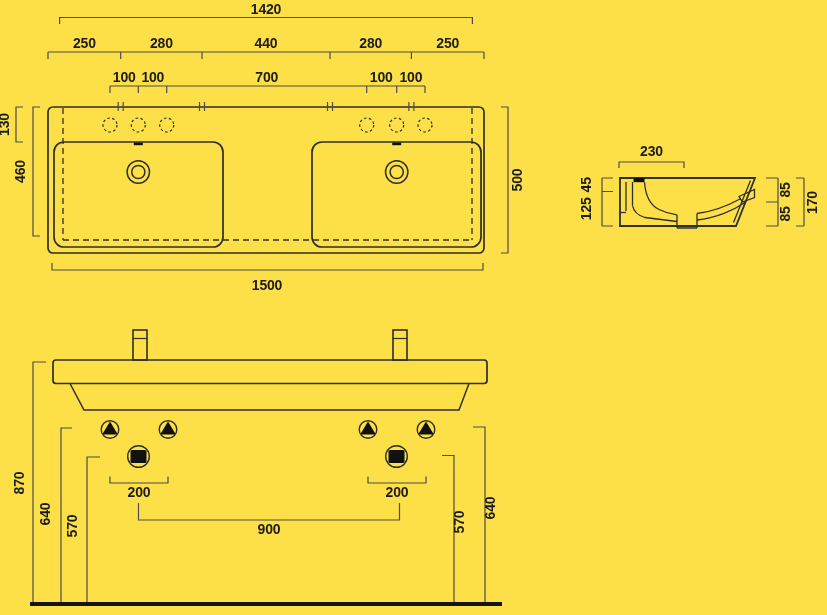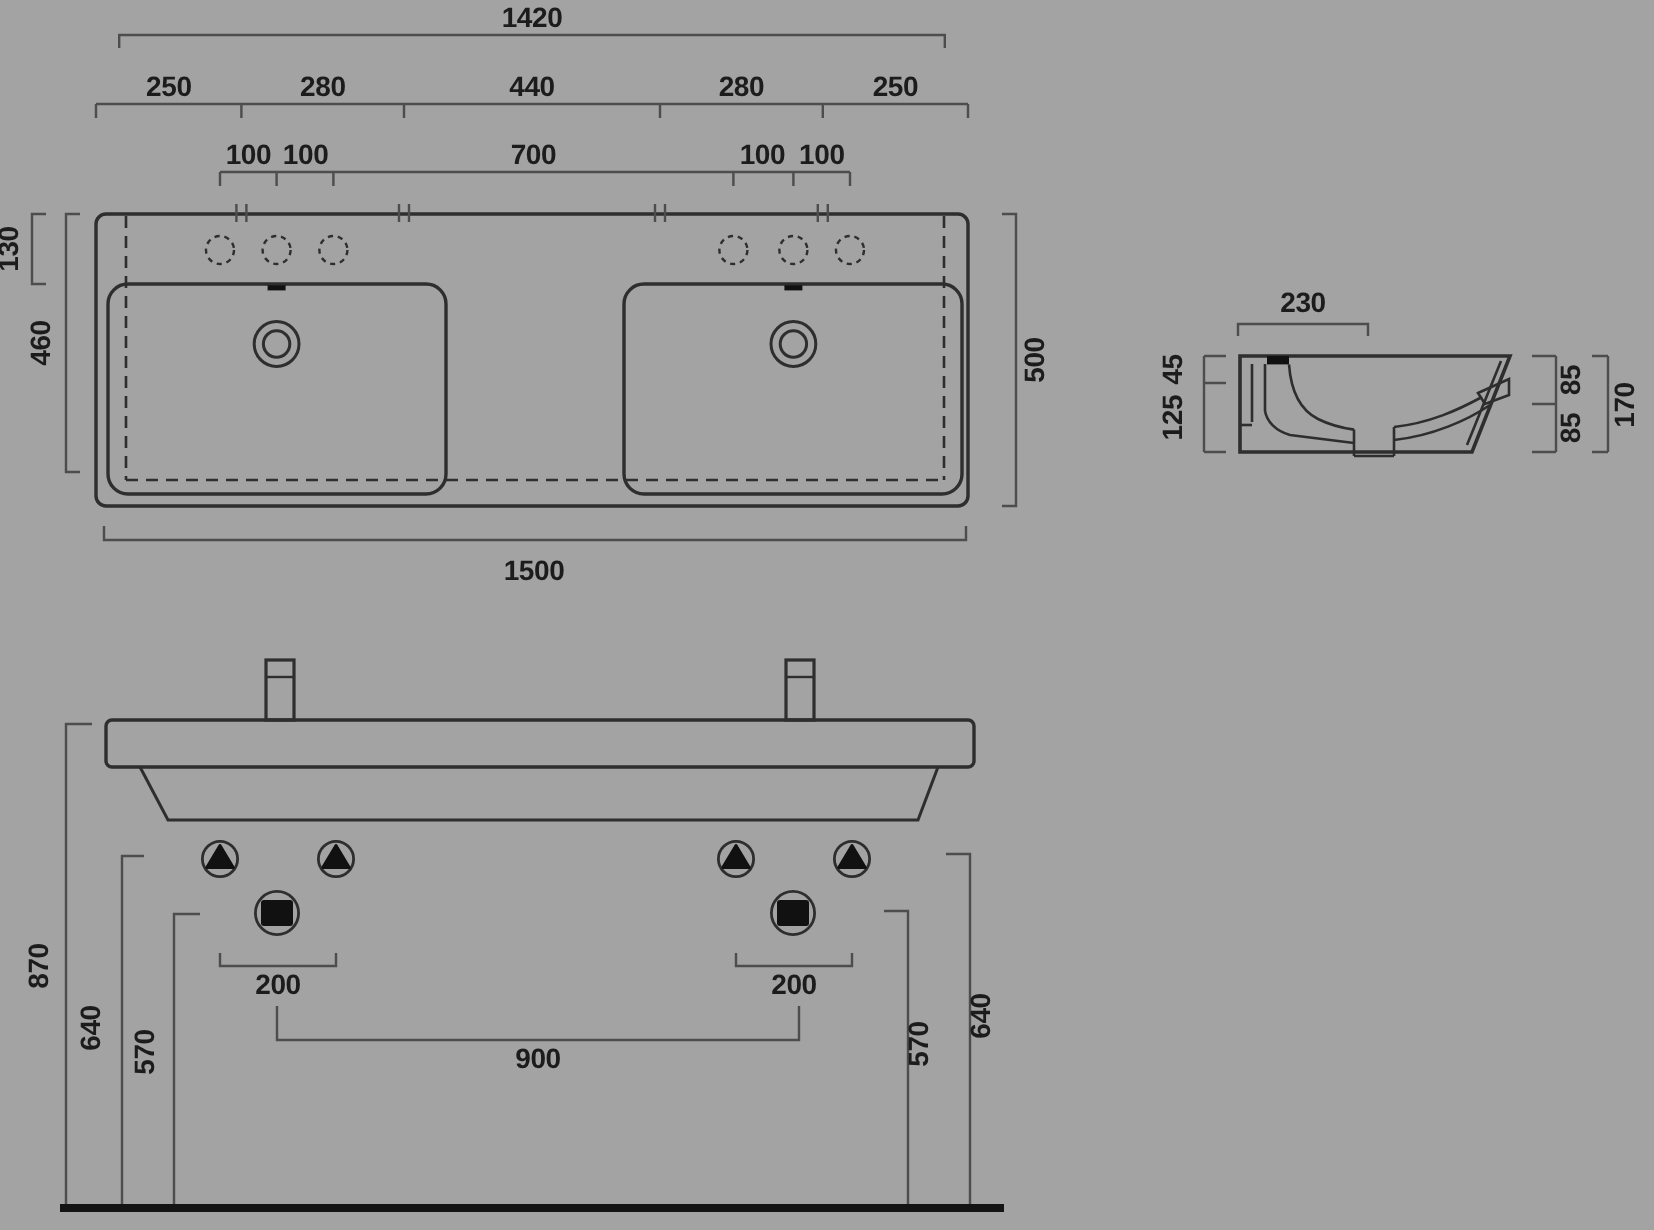--- a/index.html
+++ b/index.html
@@ -1,16 +1,16 @@
 <!DOCTYPE html>
 <html><head>
 <meta charset="utf-8">
 <style>
   html,body{margin:0;padding:0;background:#fff;}
-  .stage{position:relative;width:827px;height:615px;background:#a3a3a3;overflow:hidden;
+  .stage{position:relative;width:827px;height:615px;background:#fde047;overflow:hidden;
          font-family:"Liberation Sans",sans-serif;}
   svg{display:block;}
   .dim{font:700 14px "Liberation Sans",sans-serif;fill:#1c1c1c;letter-spacing:-0.2px;}
   .outline{stroke:#2e2e2e;fill:none;}
   .dimln{stroke:#4d4d4d;fill:none;stroke-width:1.2;}
 </style>
 </head>
 <body>
 
 <div class="stage">

